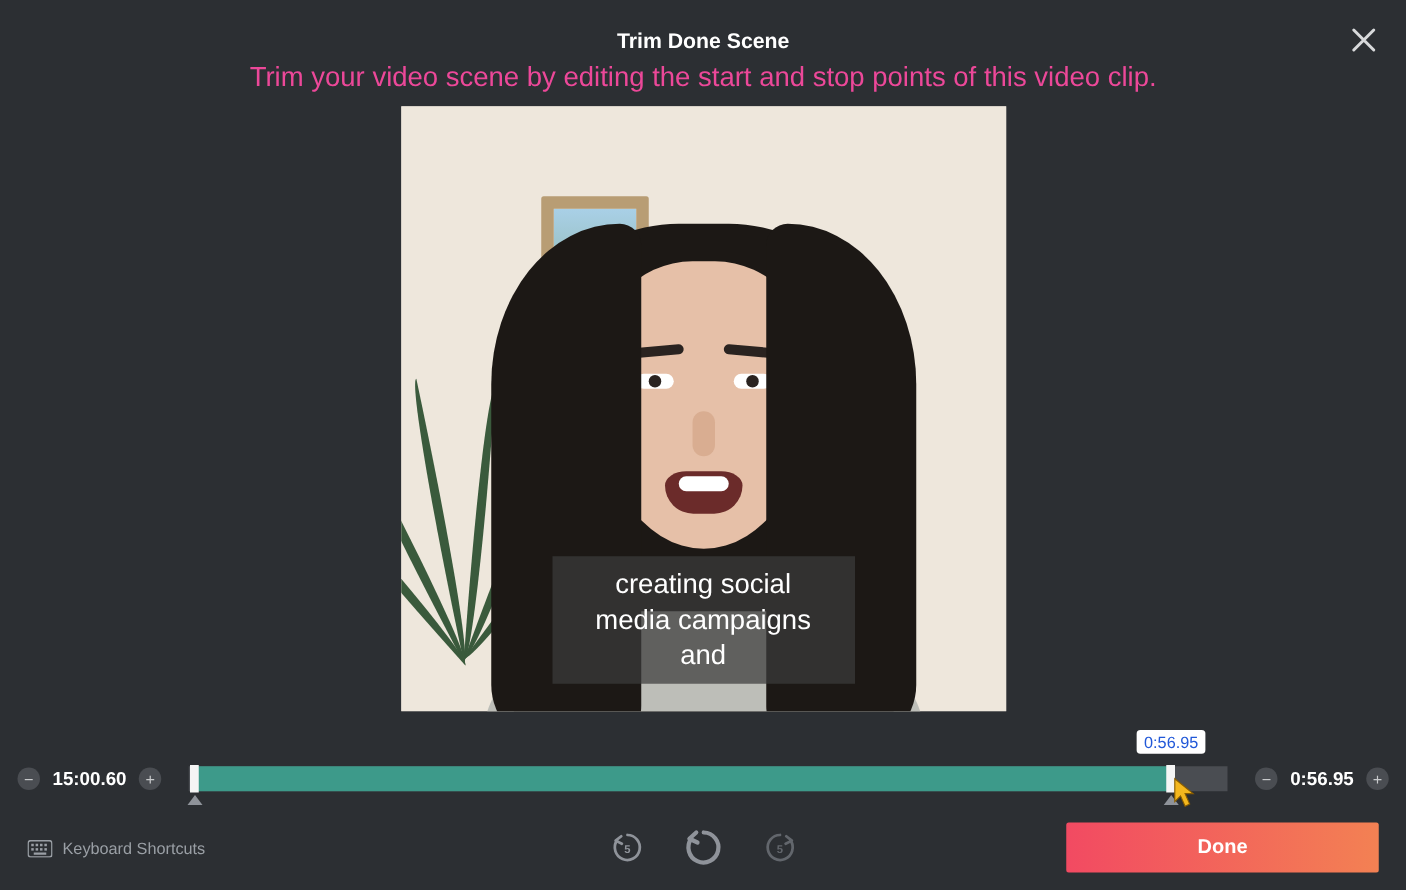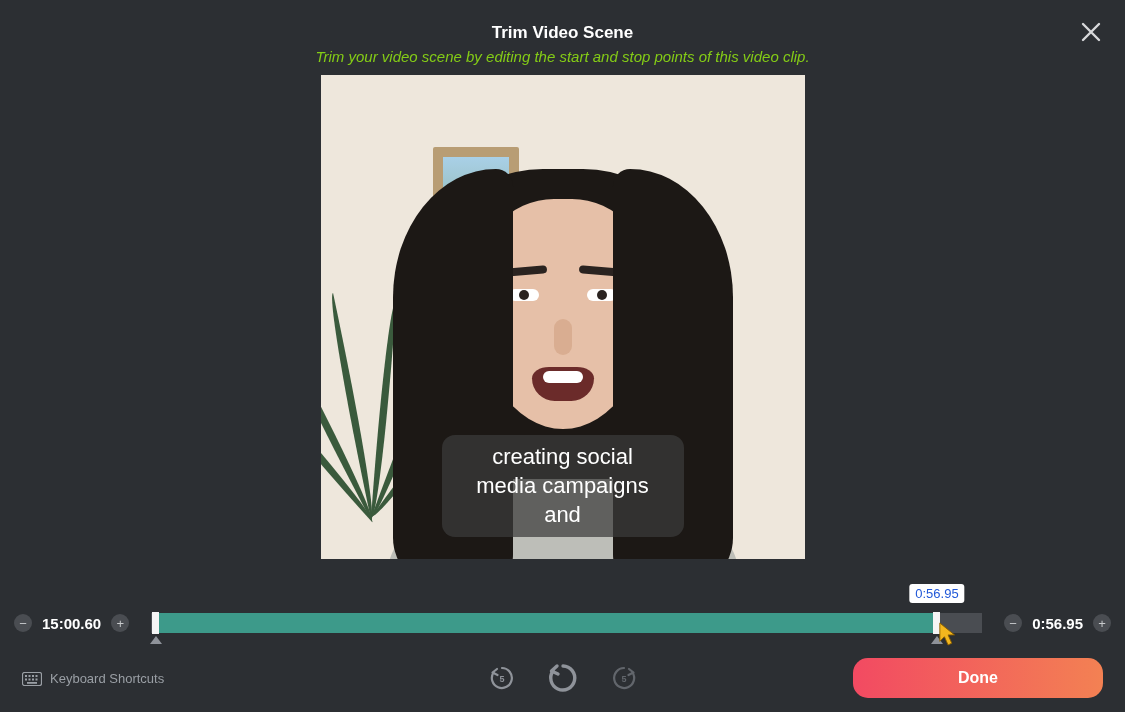--- a/index.html
+++ b/index.html
@@ -19,25 +19,24 @@
     .header {
       text-align: center;
       padding-top: 23px;
     }
     .title {
       font-size: 17px;
       font-weight: 600;
       color: #fff;
     }
     .subtitle {
-      font-size: 15px;
-      color: #84cc16;
+      font-size: 22px;
+      color: #ec4899;
       margin-top: 4px;
       line-height: 1.35;
-      font-style: italic;
     }
     .close-btn {
       position: absolute;
       top: 16px;
       right: 18px;
       width: 32px;
       height: 32px;
       cursor: pointer;
       display: flex;
       align-items: center;
@@ -202,21 +201,21 @@
     }
     .caption {
       position: absolute;
       left: 50%;
       transform: translateX(-50%);
       bottom: 22px;
       background: rgba(60, 60, 60, 0.72);
       color: #fff;
       font-size: 22px;
       padding: 8px 18px;
-      border-radius: 13px;
+      border-radius: 0;
       text-align: center;
       line-height: 1.3;
       max-width: 360px;
     }
     
     .timeline-row {
       position: absolute;
       left: 0;
       right: 0;
       top: 611px;
@@ -342,37 +341,37 @@
       align-items: center;
       justify-content: center;
       cursor: pointer;
     }
     .pb-btn.main { width: 36px; height: 36px; }
     .done-btn {
       position: absolute;
       right: 22px;
       width: 250px;
       height: 40px;
-      border-radius: 15px;
+      border-radius: 2px;
       background: linear-gradient(90deg, #f24a62 0%, #f38153 100%);
       color: #fff;
       font-size: 16px;
       font-weight: 600;
       display: flex;
       align-items: center;
       justify-content: center;
       cursor: pointer;
       border: none;
     }
   </style>
 </head>
 <body>
 
 <div class="header">
-  <div class="title">Trim Video Scene</div>
+  <div class="title">Trim Done Scene</div>
   <div class="subtitle">Trim your video scene by editing the start and stop points of this video clip.</div>
 </div>
 
 <div class="close-btn">
   <svg viewBox="0 0 24 24">
     <path d="M4 4 L20 20 M20 4 L4 20" stroke="#d8d9db" stroke-width="2.4" stroke-linecap="round" fill="none"></path>
   </svg>
 </div>
 
 <div class="video-wrap">

